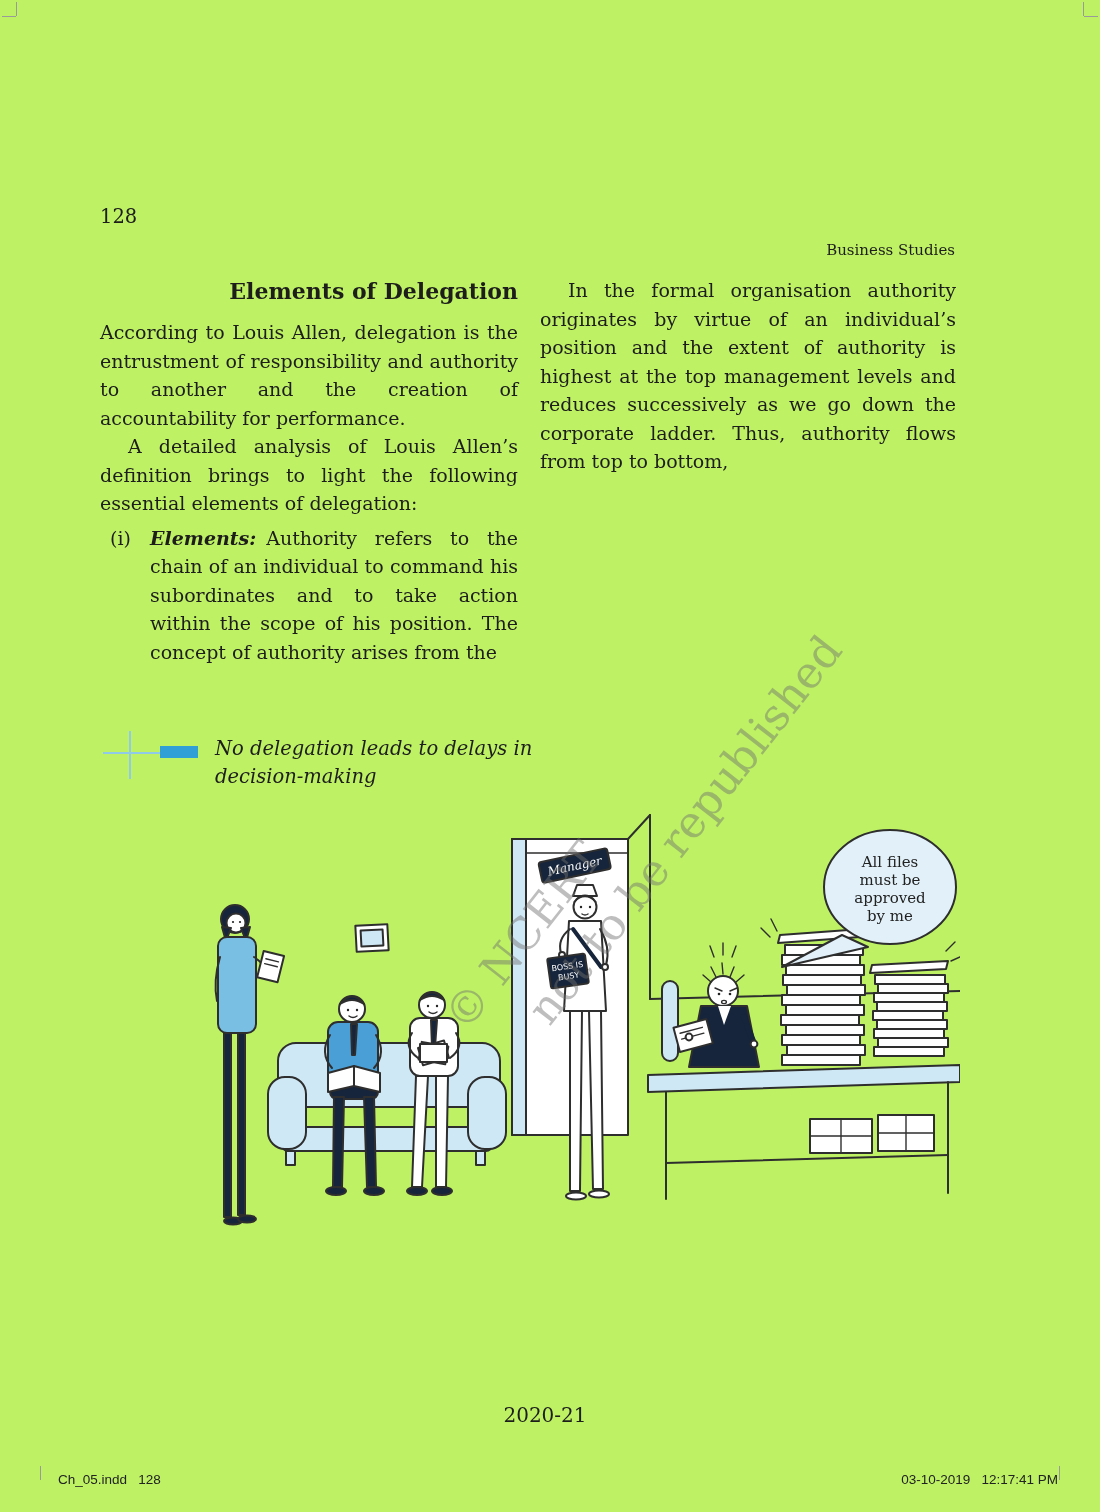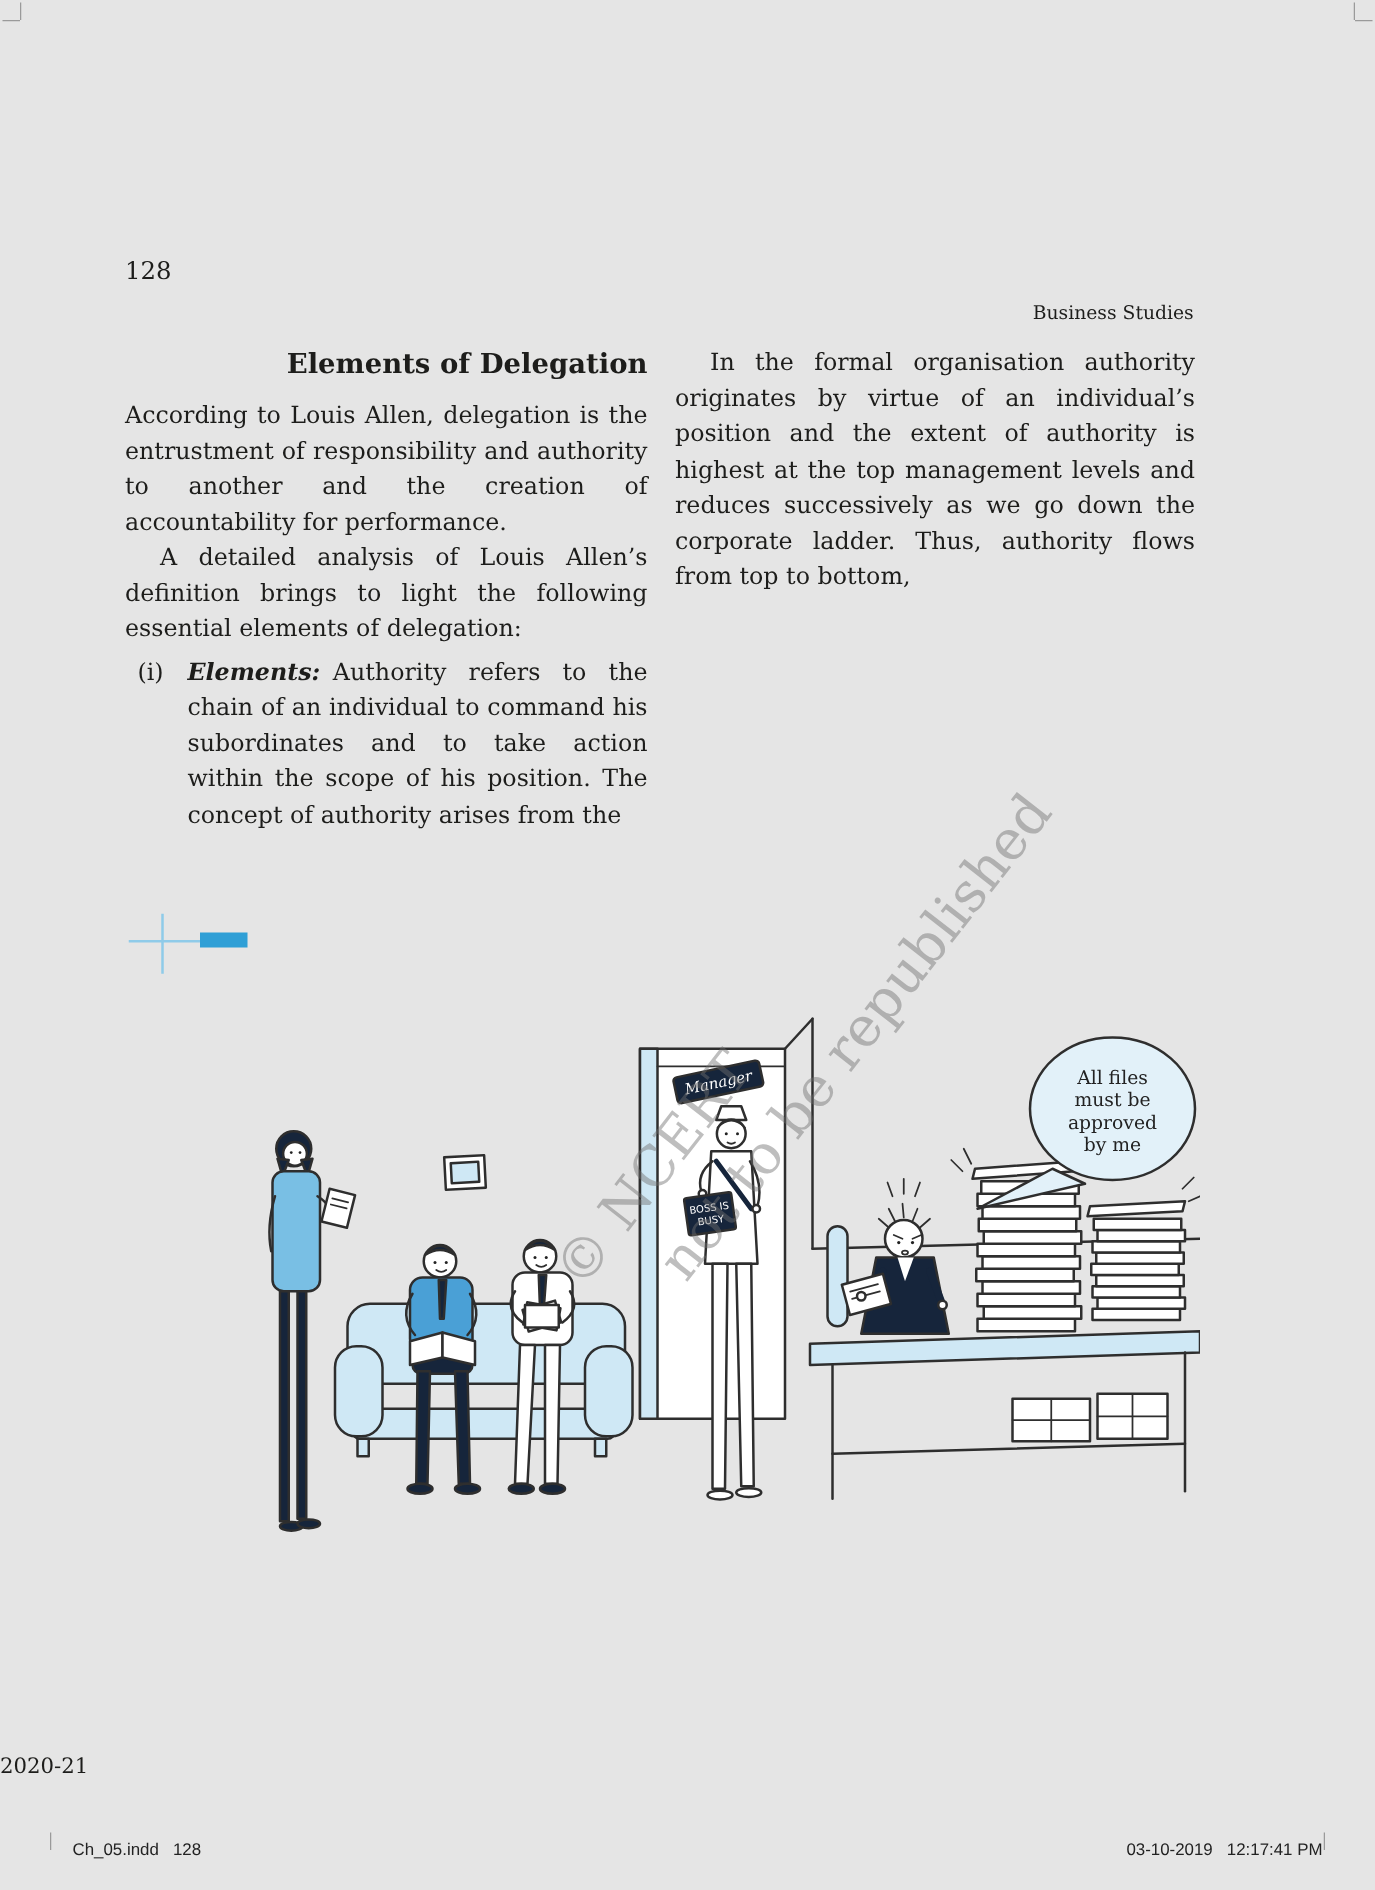--- a/index.html
+++ b/index.html
@@ -1,21 +1,21 @@
 <!DOCTYPE html>
 <html style="--accent: #2f9fd6; --accent_light: #8fcbe9; --ill_light: #cfe8f5; --ill_mid: #79bfe4; --ill_shirt: #4aa0d6; --ill_dark: #16253b; --ink: #1d1d1b;"><head>
 <meta charset="utf-8">
 <style>
   :root{
     --accent:#2f9fd6; --accent_light:#8fcbe9;
     --ill_light:#cfe8f5; --ill_mid:#79bfe4; --ill_shirt:#4aa0d6;
     --ill_dark:#16253b; --ink:#1d1d1b;
   }
   html,body{margin:0;padding:0;background:#ffffff;}
-  .page{position:relative;width:1100px;height:1512px;background:#e5e5e5;overflow:hidden;
+  .page{position:relative;width:1100px;height:1512px;background:#bef264;overflow:hidden;
         font-family:"DejaVu Serif","Liberation Serif",serif;color:var(--ink);}
 
   
   .crop{position:absolute;background:#9a9a9a;}
   .crop-h{height:1px;width:14px;} .crop-v{width:1px;height:14px;}
 
   
   .pageno{position:absolute;left:100px;top:205px;font-size:19.5px;}
   .running-title{position:absolute;right:145px;top:205px;font-size:15px;margin-top:36px;}
 
@@ -52,21 +52,21 @@
   .bubble-text{font:15px "DejaVu Serif",serif;fill:#222;}
   .plaque-text{font:italic 12px "DejaVu Serif",serif;fill:#ffffff;}
   .sign-text{font:8px "DejaVu Sans",sans-serif;fill:#ffffff;}
 
   
   .watermark{position:absolute;left:430px;top:1005px;transform:rotate(-52deg);transform-origin:0 0;
              color:rgba(110,110,110,0.45);font-size:44px;line-height:62px;white-space:nowrap;pointer-events:none;}
   .wm-line2{margin-left:56px;}
 
   
-  .footer-year{position:absolute;left:0;right:10px;top:1403px;text-align:left;font-size:17px;}
+  .footer-year{position:absolute;left:0;right:10px;top:1403px;text-align:center;font-size:20px;}
   .footer-file{position:absolute;left:58px;top:1472px;font-family:"Liberation Sans","DejaVu Sans",sans-serif;
                font-size:13.5px;white-space:pre;color:#222;}
   .footer-print{position:absolute;right:42px;top:1472px;font-family:"Liberation Sans","DejaVu Sans",sans-serif;
                font-size:13.5px;white-space:pre;color:#222;}
 </style>
 </head>
 <body>
 
 <div class="page">
 
@@ -90,20 +90,24 @@
   </div>
 
   <div class="col col-right">
     <p class="para indent">In the formal organisation authority originates by virtue of an individual’s position and the extent of authority is highest at the top management levels and reduces successively as we go down the corporate ladder. Thus, authority flows from top to bottom,</p>
   </div>
 
   <div class="caption-marker">
     <span class="cm-h"></span>
     <span class="cm-v"></span>
     <span class="cm-dash"></span>
+  </div>
+  <div class="caption">
+    <span class="cap-line">No delegation leads to delays in</span>
+    <span class="cap-line">decision-making</span>
   </div>
 
   <svg class="illustration" width="790" height="475" viewBox="0 0 790 475" xmlns="http://www.w3.org/2000/svg">
 
     <g>
       <rect x="342" y="44" width="116" height="296" class="f-white"></rect>
       <rect x="342" y="44" width="14" height="296" class="f-blue"></rect>
       <line x1="356" y1="58" x2="458" y2="58" class="sk thin"></line>
       <line x1="458" y1="44" x2="480" y2="20" class="sk"></line>
       <line x1="480" y1="20" x2="480" y2="204" class="sk"></line>

